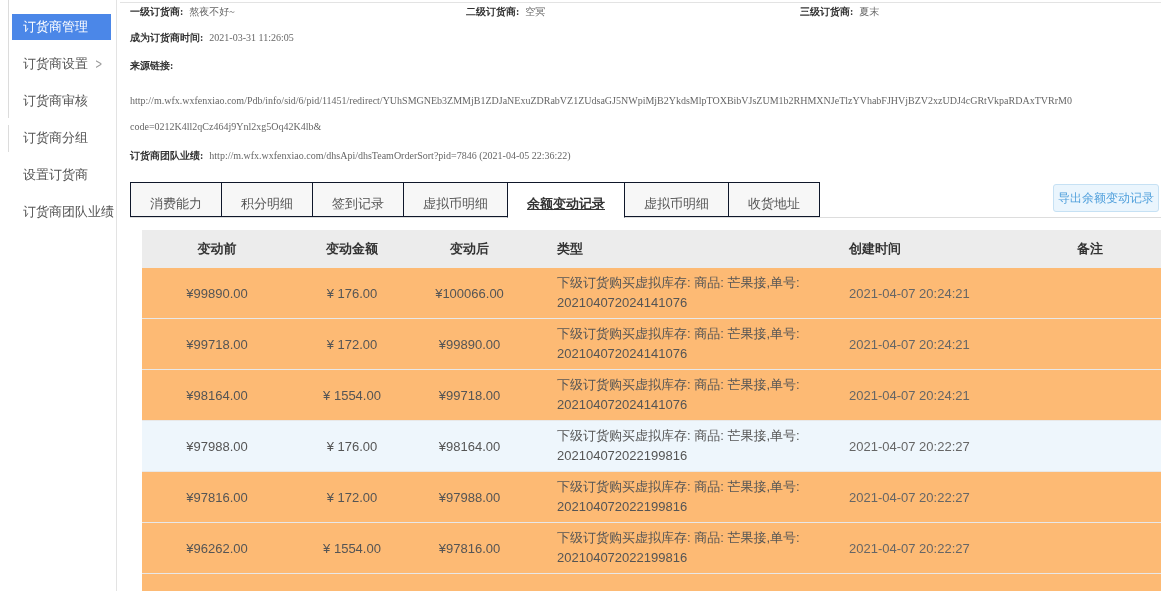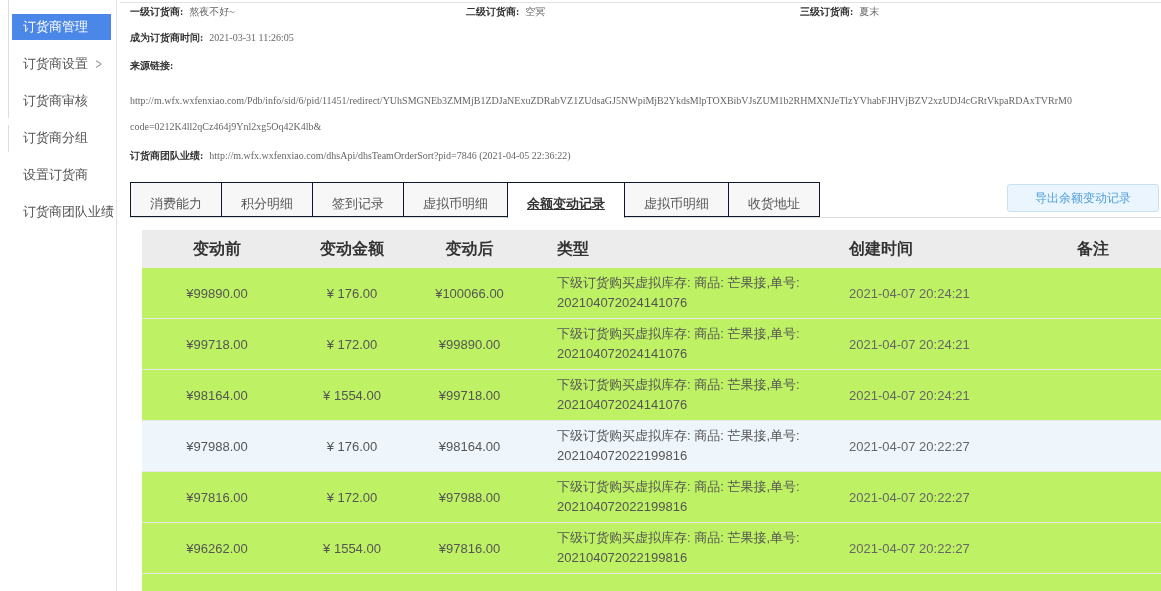--- a/index.html
+++ b/index.html
@@ -38,29 +38,29 @@
 
   
   .tabs { position:absolute; left:130px; top:182px; display:flex; z-index:2; }
   .tab { height:35px; line-height:33px; padding:4px 19px; font-size:13px; color:#555;
     background:#f7f7f7; border:1px solid #0f172a; margin-right:-1px; cursor:pointer; white-space:nowrap; }
   .tab.active { background:#fff; border-bottom:1px solid #fff; font-weight:bold; color:#333; height:36px;text-decoration:underline; }
   .tabline { position:absolute; left:130px; right:0; top:217px; height:1px; background:#ddd; z-index:1; }
 
   
   .export-btn { position:absolute; right:2px; top:184px; height:28px; line-height:26px;
-    padding:0 27px; font-size:12px; color:#51a0dc; background:#eaf5fd;
+    padding:0 4px; font-size:12px; color:#51a0dc; background:#eaf5fd;
     border:1px solid #c6e1f4; border-radius:3px; cursor:pointer; z-index:3; white-space:nowrap; }
 
   
   .table { position:absolute; left:142px; top:230px; width:1019px; }
   .thead { display:flex; height:38px; align-items:center; background:#ececec;
-    font-size:16px; font-weight:bold; color:#333; }
+    font-size:13px; font-weight:bold; color:#333; }
   .trow { display:flex; min-height:51px; align-items:center; border-bottom:1px solid #e8e8e8;
-    font-size:13px; color:#555; background:#bef264; }
+    font-size:13px; color:#555; background:#fdba74; }
   .trow.hl { background:#eef6fc; }
   .td { padding:4px 0; }
   .c0 { width:150px; text-align:center; }
   .c1 { width:120px; text-align:center; }
   .c2 { width:115px; text-align:center; }
   .c3 { width:300px; text-align:left; padding-left:30px; line-height:20px; }
   .c4 { width:225px; text-align:left; padding-left:22px; color:#666; }
   .c5 { flex:1; text-align:left; padding-left:25px; }
   .thead .c3, .thead .c4, .thead .c5 { line-height:normal; color:#333; }
 </style>

